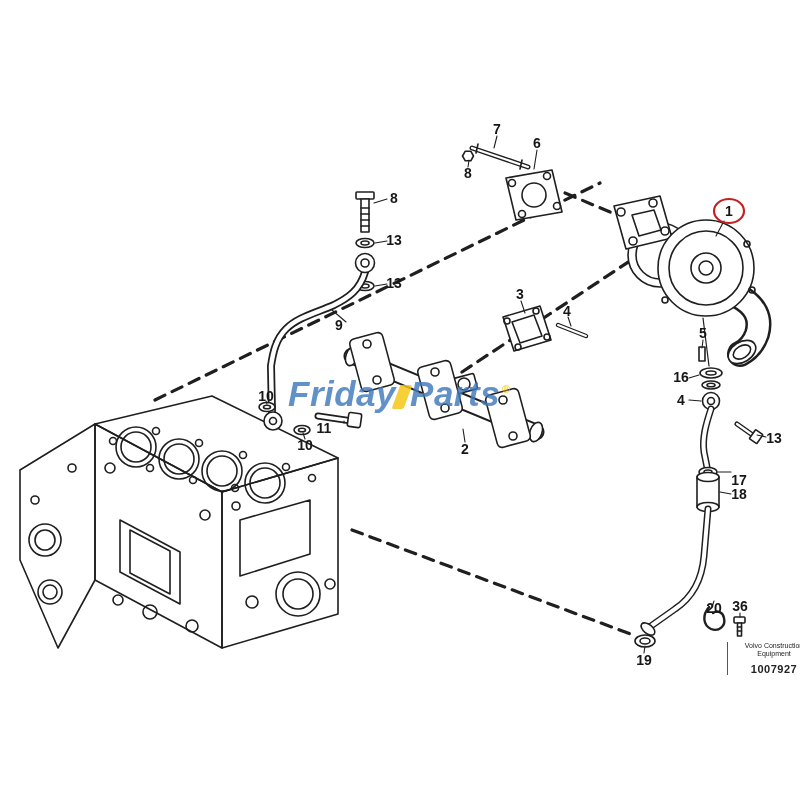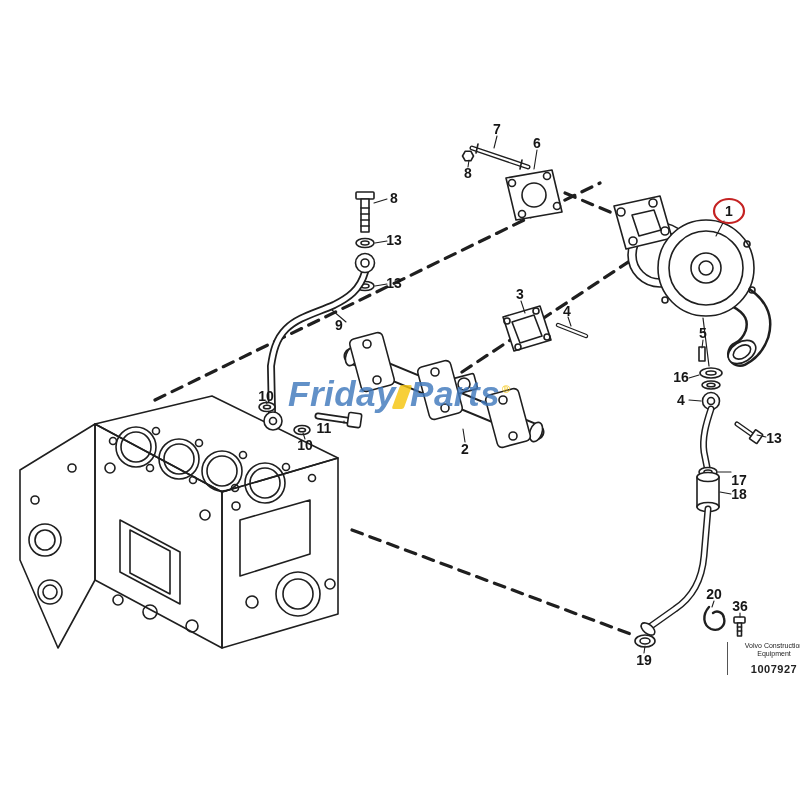--- a/index.html
+++ b/index.html
@@ -270,21 +270,21 @@
 <div class="callout" style="left:681px;top:377px">16</div>
 <div class="callout" style="left:681px;top:400px">4</div>
 <div class="callout" style="left:774px;top:438px">13</div>
 <div class="callout" style="left:266px;top:396px">10</div>
 <div class="callout" style="left:324px;top:428px">11</div>
 <div class="callout" style="left:305px;top:445px">10</div>
 <div class="callout" style="left:465px;top:449px">2</div>
 <div class="callout" style="left:739px;top:480px">17</div>
 <div class="callout" style="left:739px;top:494px">18</div>
 <div class="callout" style="left:644px;top:660px">19</div>
-<div class="callout" style="left:714px;top:594px">20</div>
+<div class="callout" style="left:714px;top:608px">20</div>
 <div class="callout" style="left:740px;top:606px">36</div>
 
 <div class="watermark">
   <span>Friday</span><span class="bolt"></span><span>Parts</span><span class="reg">®</span>
 </div>
 
 <div class="footer">
   <div class="brand">
     <div>Volvo Construction</div>
     <div>Equipment</div>

